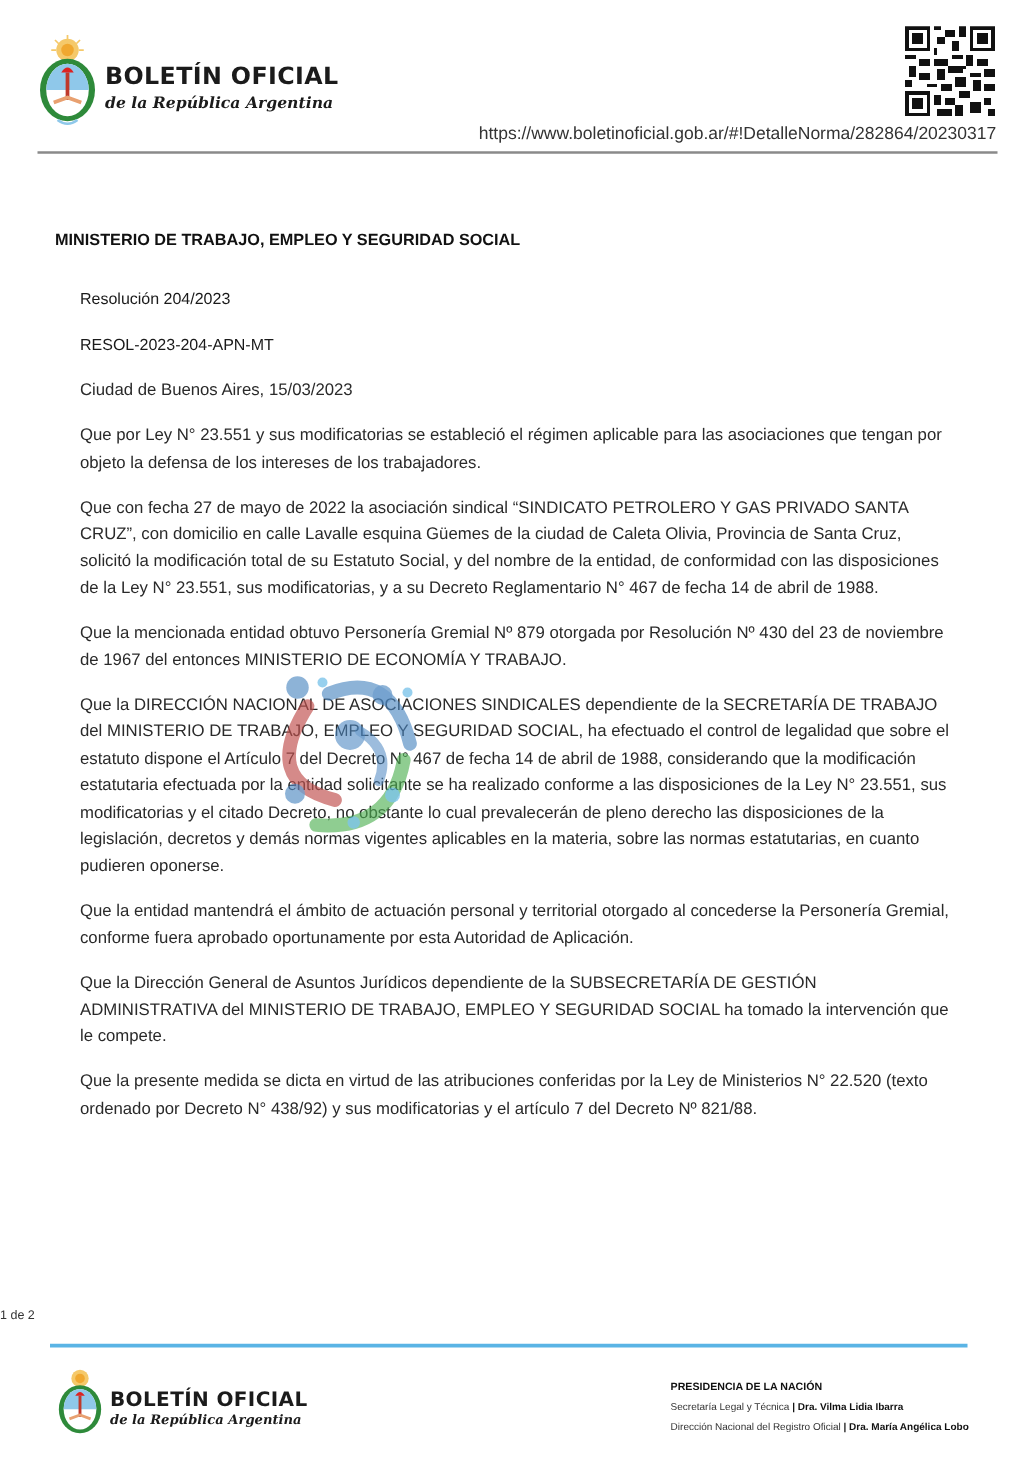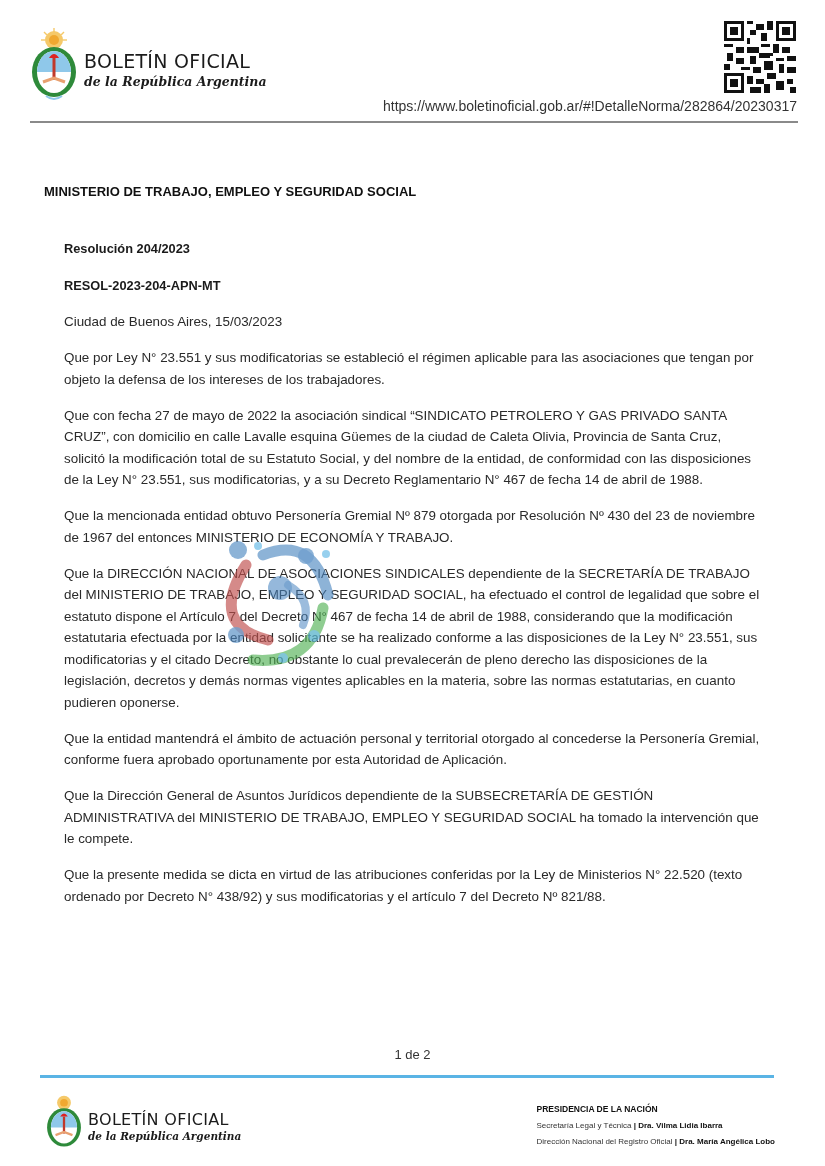--- a/index.html
+++ b/index.html
@@ -1,30 +1,30 @@
 <!DOCTYPE html>
 <html><head>
 <meta charset="utf-8">
 <style>
   html, body { margin:0; padding:0; background:#ffffff; }
   body { width:825px; height:1166px; position:relative; overflow:hidden; font-family:"Liberation Sans", sans-serif; color:#222; }
   .header-logo { position:absolute; left:28px; top:28px; width:240px; height:78px; }
   .coat { position:absolute; left:0; top:0; width:52px; height:74px; }
-  .brand-title { position:absolute; left:56px; top:22px; font-family:"DejaVu Sans", sans-serif; font-weight:normal; font-size:19px; color:#1b1b1b; letter-spacing:0.3px; white-space:nowrap; }
+  .brand-title { position:absolute; left:56px; top:22px; font-family:"DejaVu Sans", sans-serif; font-weight:bold; font-size:19px; color:#1b1b1b; letter-spacing:0.3px; white-space:nowrap; }
   .brand-sub { position:absolute; left:56px; top:46px; font-family:"DejaVu Serif", serif; font-style:italic; font-weight:bold; font-size:12.5px; color:#1b1b1b; white-space:nowrap; }
   .qr { position:absolute; left:724px; top:21px; width:72px; height:72px; }
   .url { position:absolute; right:28px; top:98px; font-size:14px; color:#333; white-space:nowrap; }
   .top-rule { position:absolute; left:30px; top:121px; width:768px; height:2px; background:#8a8a8a; }
   .ministry { position:absolute; left:44px; top:184px; font-size:13px; font-weight:bold; color:#111; white-space:nowrap; }
   .content { position:absolute; left:64px; top:228px; width:700px; font-size:13.4px; line-height:21.5px; color:#2a2a2a; }
   .content p { margin:0 0 14.5px 0; }
-  .content .bold { font-weight:bold; color:#1a1a1a; font-size:12.8px;margin-top:10px; }
+  .content .bold { font-weight:normal; color:#1a1a1a; font-size:12.8px; }
   .content .p-res { margin-bottom:15px; }
   .watermark { position:absolute; left:218px; top:540px; width:130px; height:135px; pointer-events:none; opacity:0.78; }
-  .page-num { position:absolute; left:0; width:825px; top:1047px; text-align:center; font-size:13px; color:#333; }
+  .page-num { position:absolute; left:0; width:825px; top:1047px; text-align:left; font-size:10px; color:#333; }
   .bottom-rule { position:absolute; left:40px; top:1075px; width:734px; height:3px; background:#5ab4e5; }
   .footer-logo { position:absolute; left:44px; top:1093px; width:200px; height:60px; }
   .footer-logo .coat { width:40px; height:58px; }
   .footer-logo .brand-title { left:44px; top:17px; font-size:16px; }
   .footer-logo .brand-sub { left:44px; top:37px; font-size:10.5px; }
   .footer-right { position:absolute; right:50px; top:1101px; text-align:left; font-size:8px; color:#333; line-height:16.5px; }
   .footer-right .pres { font-weight:bold; font-size:8.5px; color:#111; }
   .footer-right b { color:#111; }
 </style>
 </head>

